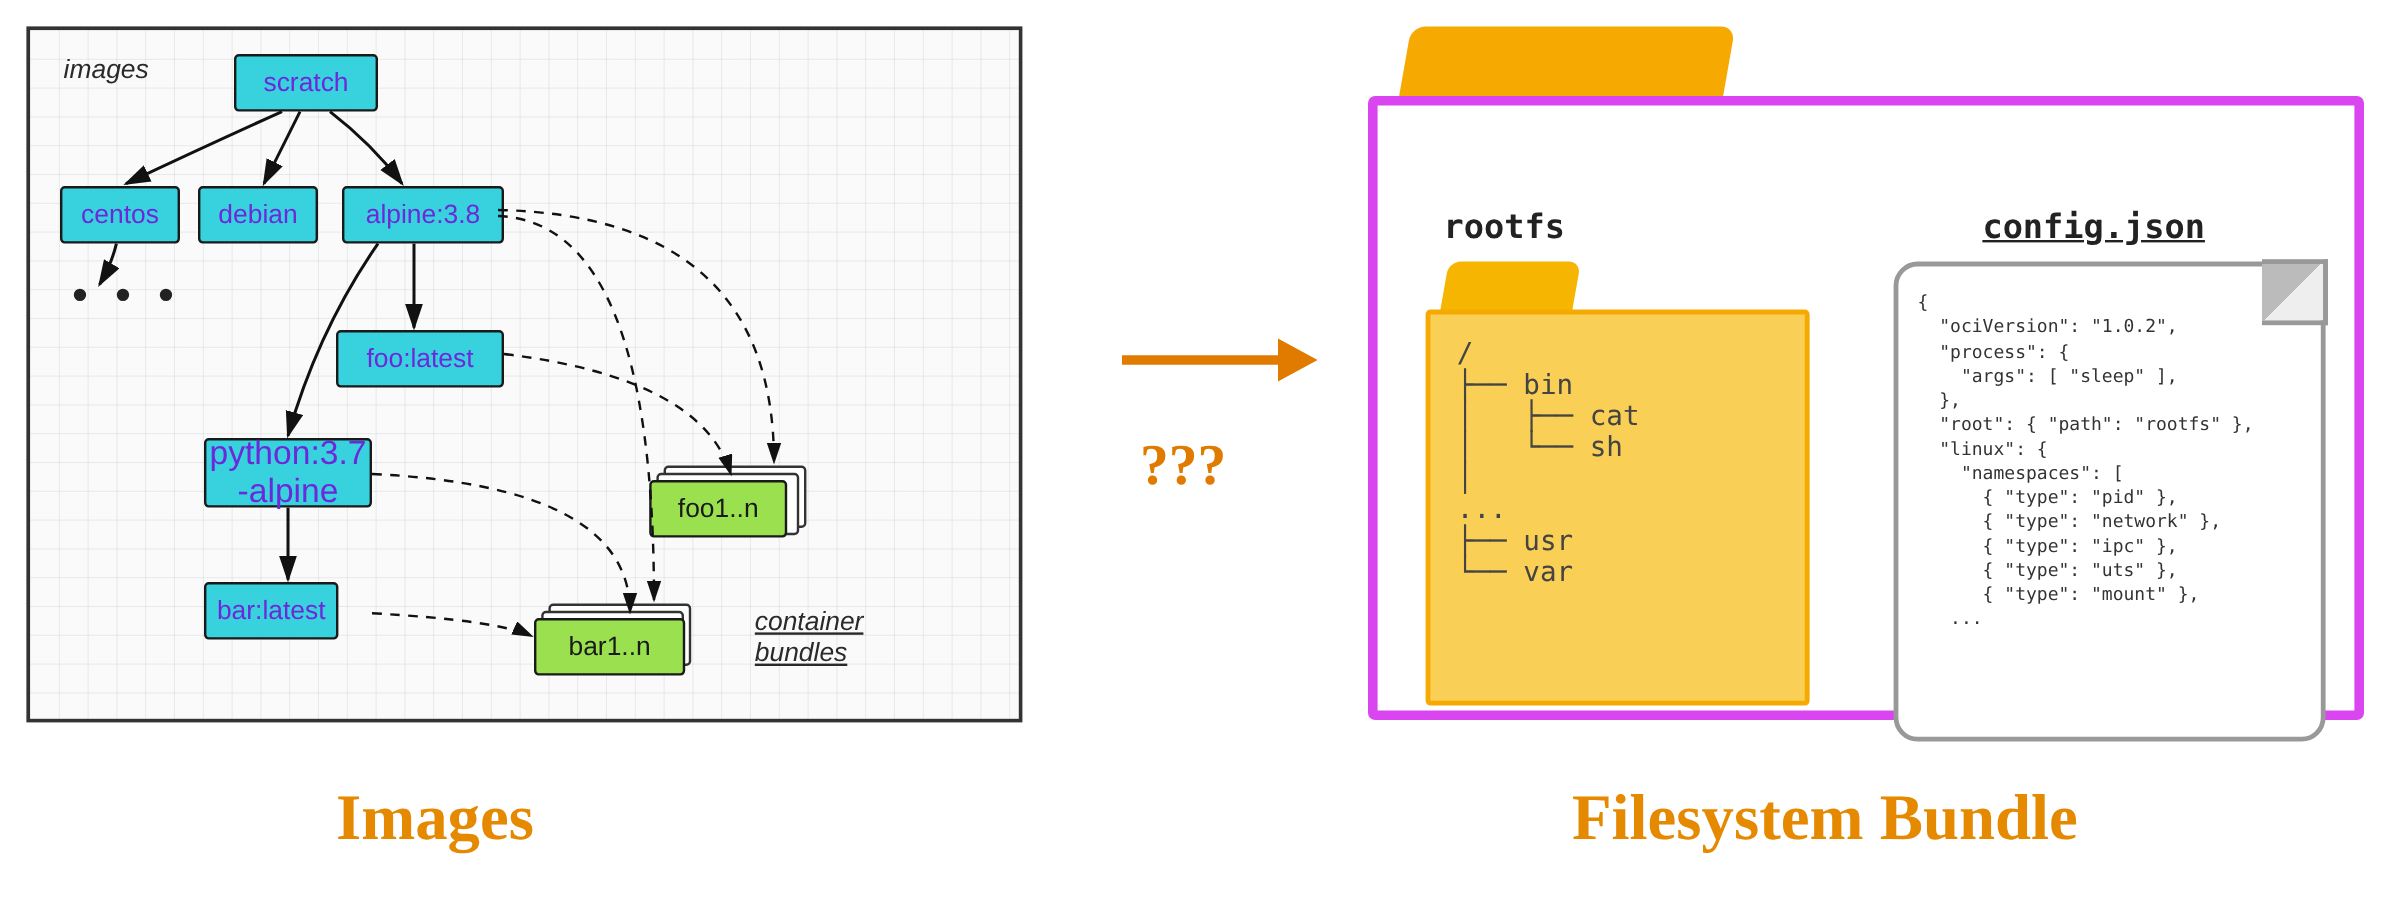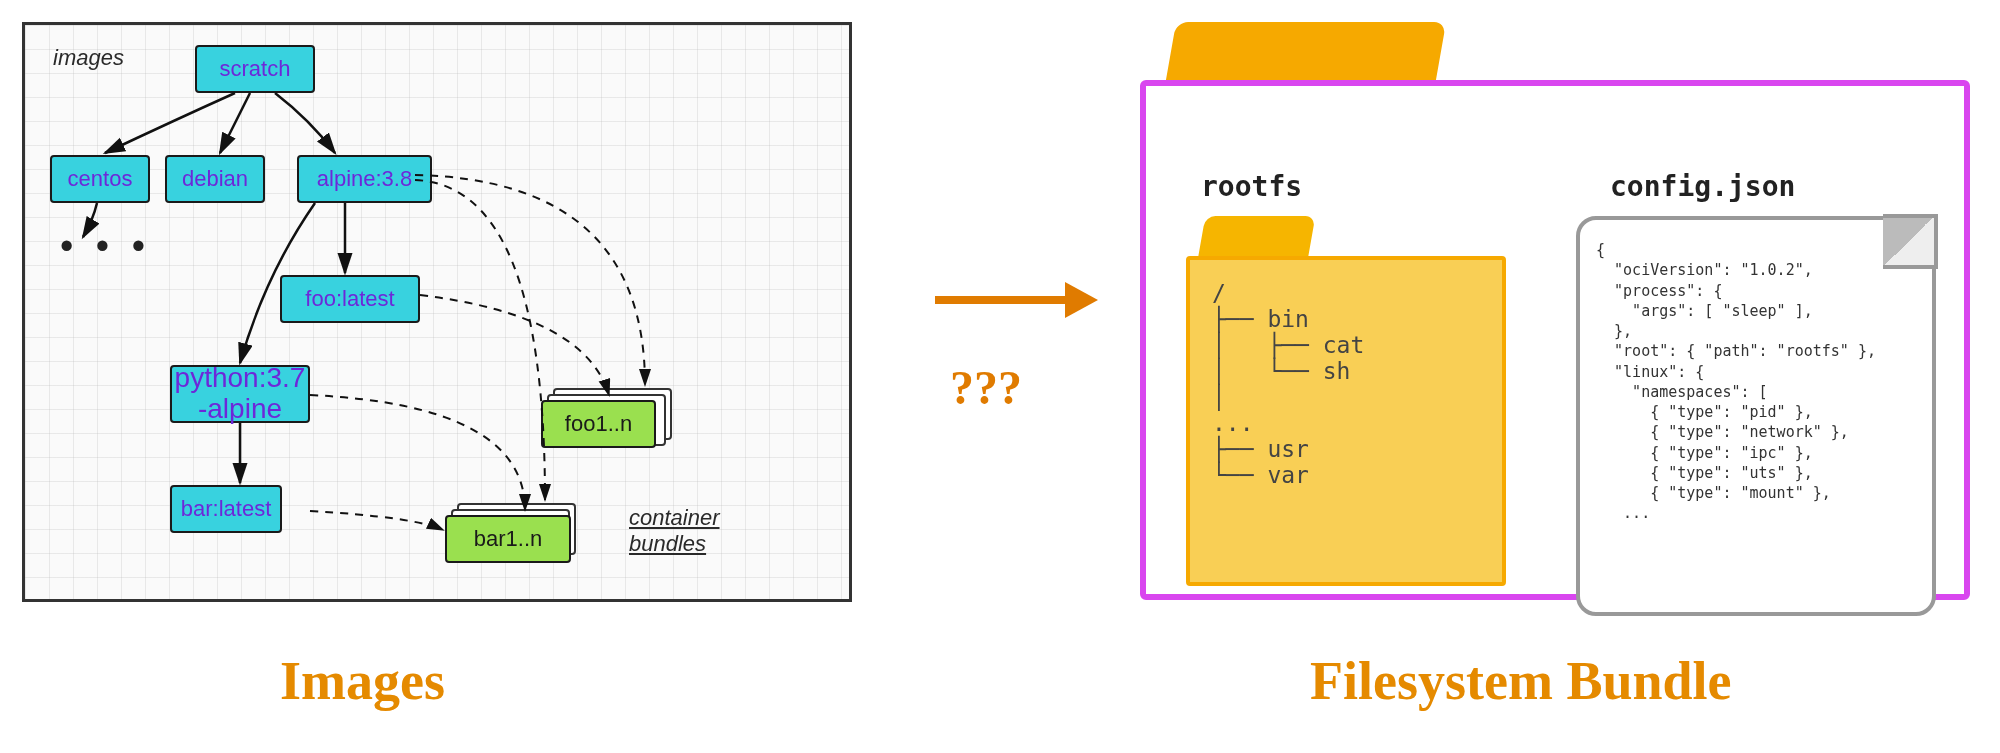--- a/index.html
+++ b/index.html
@@ -102,33 +102,33 @@
     height: 70px;
     background: #f6a900;
     border-radius: 12px 12px 0 0;
     transform: skewX(-10deg);
   }
   .outer-body {
     position: absolute;
     left: 0; top: 58px;
     width: 830px; height: 520px;
     background: #ffffff;
-    border: 6px solid #d946ef;
+    border: 8px solid #d946ef;
     border-radius: 6px;
     box-sizing: border-box;
   }
   .mono-title {
     position: absolute;
     font-family: "Consolas", "Menlo", monospace;
     font-size: 28px;
     color: #222;
     font-weight: bold;
   }
   .rootfs-title { left: 55px; top: 84px; }
-  .config-title { left: 464px; top: 84px; }
+  .config-title { left: 504px; top: 84px; text-decoration: underline; }
 
   
   .inner-folder {
     position: absolute;
     left: 40px;
     top: 130px;
     width: 320px;
     height: 380px;
   }
   .inner-tab {
@@ -221,21 +221,21 @@
 <div class="page">
 
   <div class="left-panel">
     <span class="italic-label" style="left:28px; top:20px;">images</span>
     <span class="italic-label" style="left:604px; top:480px; white-space:pre;text-decoration:underline;">container
 bundles</span>
 
     <div class="node cyan" style="left:170px; top:20px; width:120px; height:48px;">scratch</div>
     <div class="node cyan" style="left:25px; top:130px; width:100px; height:48px;">centos</div>
     <div class="node cyan" style="left:140px; top:130px; width:100px; height:48px;">debian</div>
-    <div class="node cyan" style="left:272px; top:130px; width:135px; height:48px;">alpine:3.8</div>
+    <div class="node cyan" style="left:260px; top:130px; width:135px; height:48px;">alpine:3.8</div>
     <div class="node cyan" style="left:255px; top:250px; width:140px; height:48px;">foo:latest</div>
     <div class="node cyan" style="left:145px; top:340px; width:140px; height:58px; font-size:28px;">python:3.7
 -alpine</div>
     <div class="node cyan" style="left:145px; top:460px; width:112px; height:48px;">bar:latest</div>
 
     <span class="ellipsis-dots" style="left:35px; top:200px;">• • •</span>
 
     <div class="stack-shadow" style="left:528px; top:363px; width:115px; height:48px;"></div>
     <div class="stack-shadow" style="left:522px; top:369px; width:115px; height:48px;"></div>
     <div class="node green" style="left:516px; top:375px; width:115px; height:48px;">foo1..n</div>

